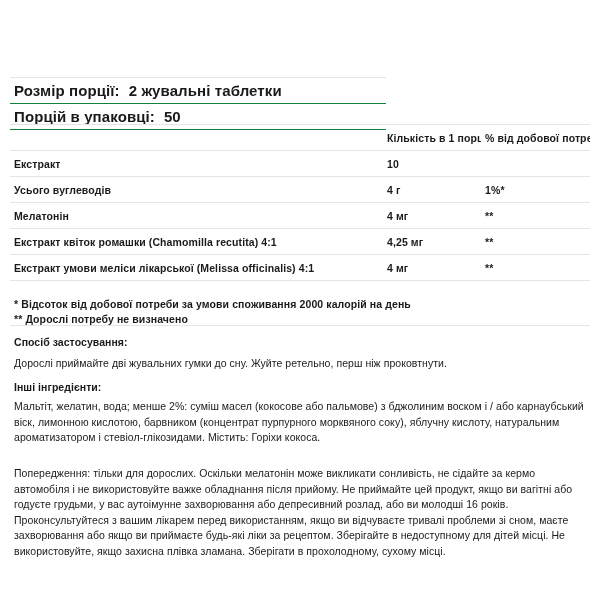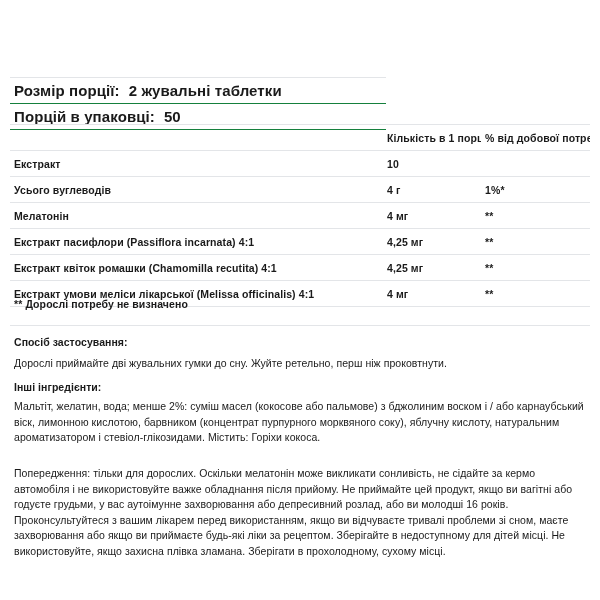--- a/index.html
+++ b/index.html
@@ -176,38 +176,34 @@
         <td>Усього вуглеводів</td>
         <td>4 г</td>
         <td>1%*</td>
       </tr>
       <tr>
         <td>Мелатонін</td>
         <td>4 мг</td>
         <td class="dbl-star">**</td>
       </tr>
       <tr>
-        <td>Екстракт пасифлори (Passiflora incarnata) 4:1</td>
-        <td>4,25 мг</td>
-        <td class="dbl-star">**</td>
-      </tr>
-      <tr>
         <td>Екстракт квіток ромашки (Chamomilla recutita) 4:1</td>
         <td>4,25 мг</td>
         <td class="dbl-star">**</td>
       </tr>
       <tr>
         <td>Екстракт умови меліси лікарської (Melissa officinalis) 4:1</td>
         <td>4 мг</td>
         <td class="dbl-star">**</td>
       </tr>
     </tbody>
   </table>
 
   <div class="footnotes">
+    <span class="footnote-line">* Відсоток від добової потреби за умови споживання 2000 калорій на день</span>
     <span class="footnote-line">** Дорослі потребу не визначено</span>
   </div>
   <div class="footnote-rule"></div>
 
   <div class="section section-heading" id="directions-heading">Спосіб застосування:</div>
   <div class="section section-body" id="directions-body">Дорослі приймайте дві жувальних гумки до сну. Жуйте ретельно, перш ніж проковтнути.</div>
 
   <div class="section section-heading" id="ingredients-heading">Інші інгредієнти:</div>
   <div class="section section-body" id="ingredients-body">Мальтіт, желатин, вода; менше 2%: суміш масел (кокосове або пальмове) з бджолиним воском і / або карнаубський віск, лимонною кислотою, барвником (концентрат пурпурного морквяного соку), яблучну кислоту, натуральним ароматизатором і стевіол-глікозидами. Містить: Горіхи кокоса.</div>
 

